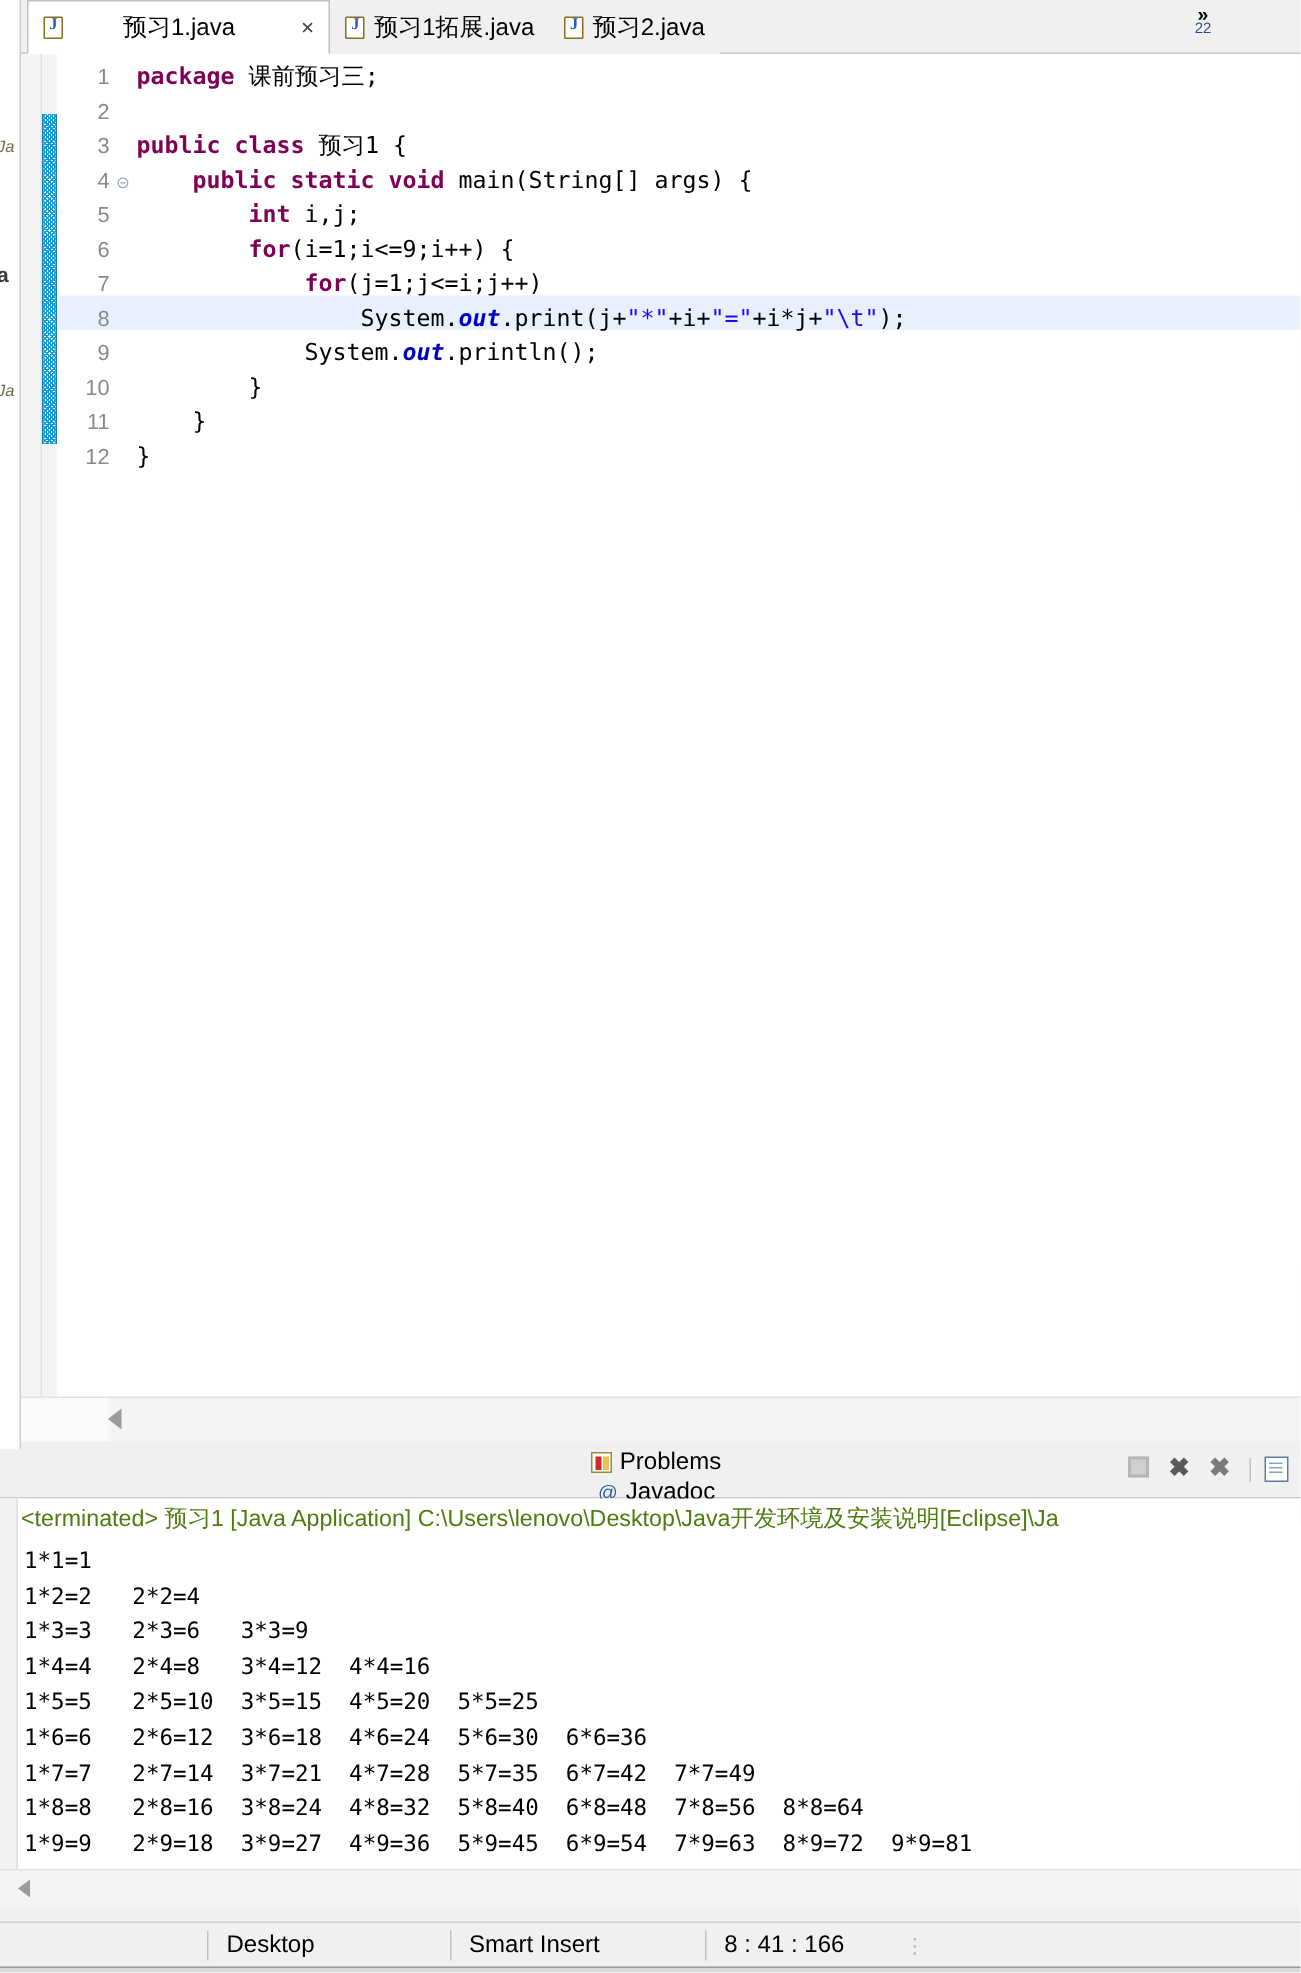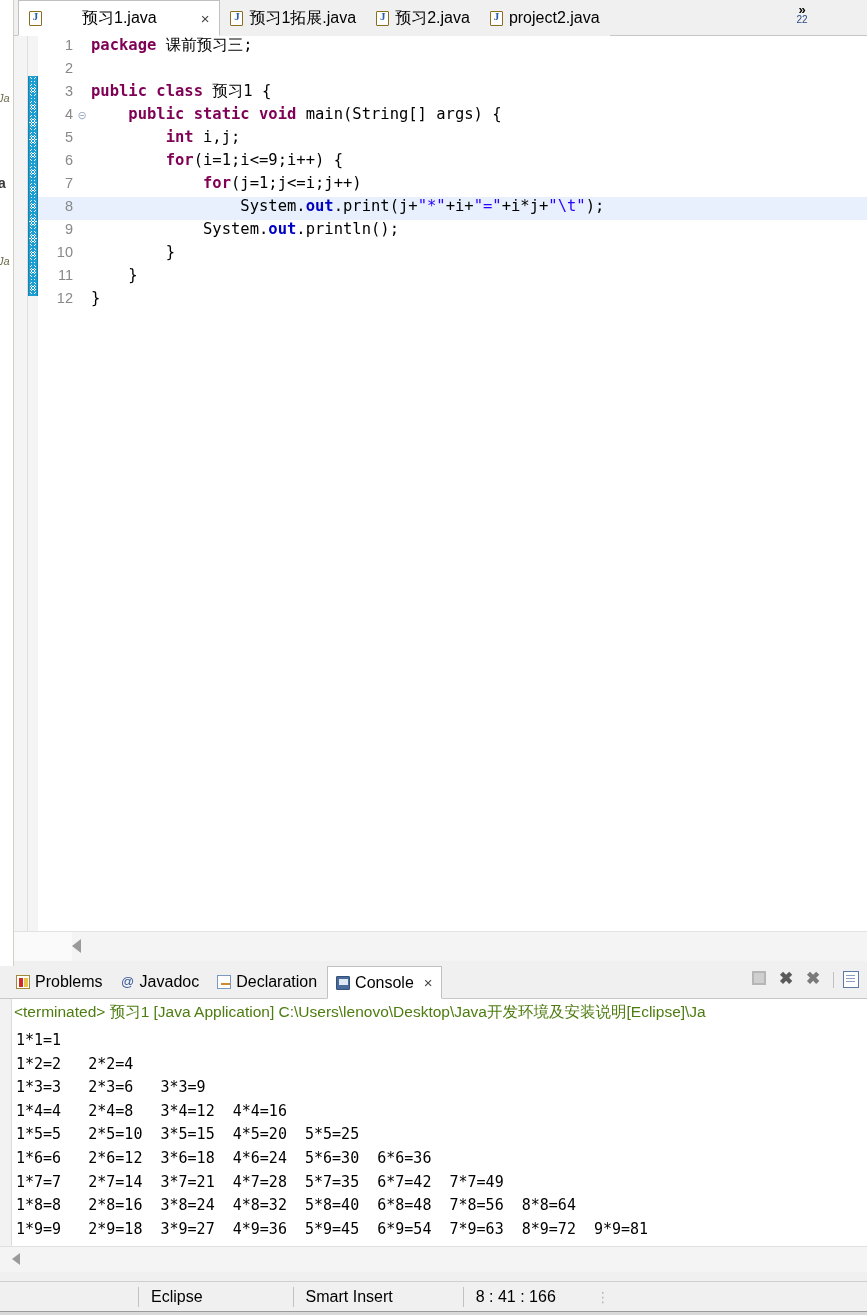--- a/index.html
+++ b/index.html
@@ -81,38 +81,38 @@
       repeating-linear-gradient(45deg, #1a9fd4 0 1px, transparent 1px 2px),
       repeating-linear-gradient(-45deg, #1a9fd4 0 1px, transparent 1px 2px);
     background-color: #ffffff;
     border-left: 1px solid #1a7fb0; border-right: 1px solid #1a7fb0;
   }
   .code-area {
     position: absolute; left: 24px; top: 0; right: 0; height: 895px;
     background: #ffffff; overflow: hidden;
   }
   .codeline {
-    position: relative; height: 23px; line-height: 18px;
+    position: relative; height: 23px; line-height: 30px;
     font-family: "DejaVu Sans Mono", monospace; font-size: 15.5px;
     white-space: pre; color: #000;
   }
   .codeline.hl { background: #e8f0fd; }
   .gutter {
     display: inline-block; width: 38px; text-align: right;
     color: #888; font-family: "Liberation Sans", sans-serif;
     font-size: 14.5px; padding-right: 3px; user-select: none;
   }
   .foldmark {
     display: inline-block; width: 12px; text-align: center;
     color: #9aa7c0; font-size: 11px; font-family: "Liberation Sans", sans-serif;
   }
   .codetext { display: inline-block; padding-left: 3px; }
   .kw   { color: #7f0055; font-weight: bold; }
   .str  { color: #2a00ff; }
-  .fld  { color: #0000c0; font-weight: bold; }
+  .fld  { color: #0000c0; font-style: italic; font-weight: bold; }
   .cn   { color: #000000; }
   .pkg  { color: #000000; }
 
   .edit-hscroll {
     position: absolute; left: 14px; top: 931px; width: 853px; height: 30px;
     background: #f4f4f4; border-top: 1px solid #e2e2e2;
   }
   .sb-arrow-l {
     position: absolute; left: 58px; top: 7px;
     width: 0; height: 0;
@@ -127,20 +127,21 @@
 
   
   .bottom {
     position: absolute; left: 0; top: 966px; width: 867px; height: 313px;
     background: #f0f0f0;
   }
   .view-tabs {
     position: relative; height: 33px; display: flex; align-items: center;
     padding-left: 8px; gap: 2px; border-bottom: 1px solid #c8c8c8;
     background: #f0f0f0;
+    flex-direction: column;
   }
   .vtab {
     display: flex; align-items: center; gap: 5px; height: 33px;
     padding: 0 8px; font-size: 16px; color: #000; cursor: pointer;
   }
   .vtab.active {
     background: #ffffff; border-top: 1px solid #c0c0c0;
     border-left: 1px solid #c0c0c0; border-right: 1px solid #c0c0c0;
     border-bottom: 1px solid #ffffff; margin-bottom: -1px;
   }
@@ -229,24 +230,20 @@
           <span>预习1.java</span>
           <span class="tab-close">×</span>
         </div>
         <div class="tab">
           <span class="jicon"></span>
           <span>预习1拓展.java</span>
         </div>
         <div class="tab">
           <span class="jicon"></span>
           <span>预习2.java</span>
-        </div>
-        <div class="tab">
-          <span class="jicon"></span>
-          <span>project2.java</span>
         </div>
       </div>
     <div class="tab-more">
       <div class="chev">»</div>
       <div class="cnt">22</div>
     </div>
   </div>
 
   <div class="editor-wrap">
     <div class="ruler-col"></div>
@@ -326,21 +323,21 @@
     </div>
 
     <div class="console-hscroll">
       <div class="lbtn"></div>
     </div>
   </div>
 
   <div class="statusbar">
     <div class="st-spacer"></div>
     <div class="st-sep"></div>
-    <div class="st-cell">Eclipse</div>
+    <div class="st-cell">Desktop</div>
     <div class="st-spacer" style="width:78px;"></div>
     <div class="st-sep"></div>
     <div class="st-cell">Smart Insert</div>
     <div class="st-spacer" style="width:58px;"></div>
     <div class="st-sep"></div>
     <div class="st-cell">8 : 41 : 166</div>
     <div class="st-dots">⋮</div>
   </div>
 
   <div class="bottom-edge"></div>

